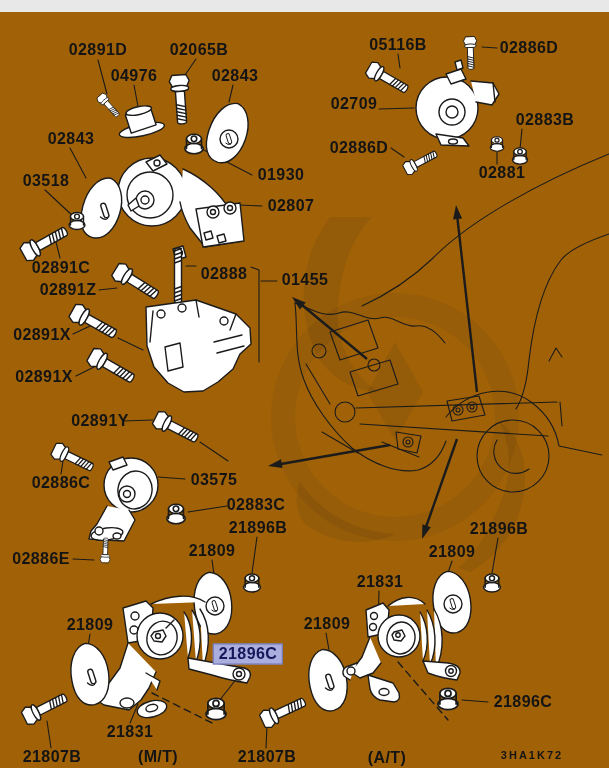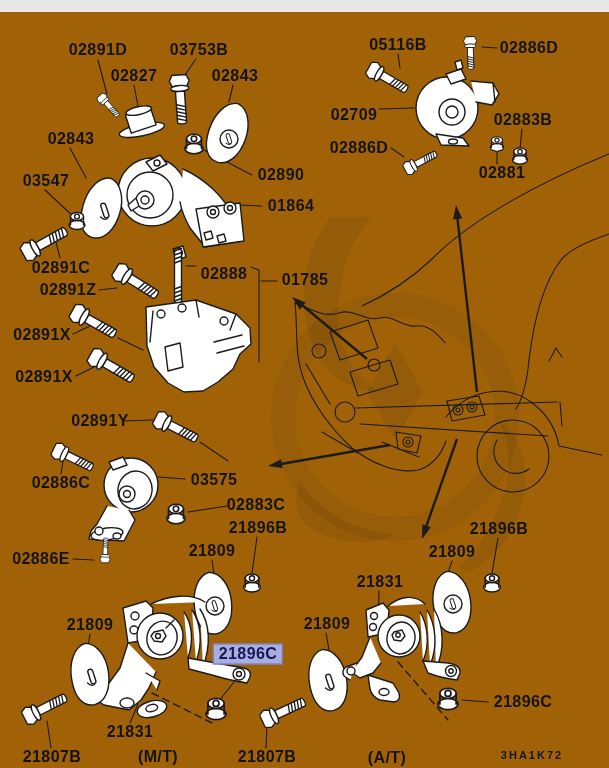--- a/index.html
+++ b/index.html
@@ -288,36 +288,36 @@
       <circle cx="351" cy="659" r="4"></circle>
       <path d="M368,663 L393,671 L399,681 Q401,689 394,690 L380,688 Q372,685 370,677 Z"></path>
       <ellipse cx="384" cy="680" rx="5" ry="3.5"></ellipse>
       <path class="dash" d="M398,650 L448,708"></path>
     </g>
     <use href="#g-nut" transform="translate(448,687) scale(1.25)"></use>
   </g>
 </svg>
 
 <div class="lbl" style="left:98px;top:38px">02891D</div>
-<div class="lbl" style="left:134px;top:64px">02827</div>
-<div class="lbl" style="left:199px;top:38px">03753B</div>
+<div class="lbl" style="left:134px;top:64px">04976</div>
+<div class="lbl" style="left:199px;top:38px">02065B</div>
 <div class="lbl" style="left:235px;top:64px">02843</div>
 <div class="lbl" style="left:398px;top:33px">05116B</div>
 <div class="lbl" style="left:529px;top:36px">02886D</div>
-<div class="lbl" style="left:354px;top:103px">02709</div>
-<div class="lbl" style="left:523px;top:108px">02883B</div>
+<div class="lbl" style="left:354px;top:92px">02709</div>
+<div class="lbl" style="left:545px;top:108px">02883B</div>
 <div class="lbl" style="left:71px;top:127px">02843</div>
-<div class="lbl" style="left:46px;top:169px">03547</div>
-<div class="lbl" style="left:281px;top:163px">02890</div>
+<div class="lbl" style="left:46px;top:169px">03518</div>
+<div class="lbl" style="left:281px;top:163px">01930</div>
 <div class="lbl" style="left:359px;top:136px">02886D</div>
 <div class="lbl" style="left:502px;top:161px">02881</div>
-<div class="lbl" style="left:291px;top:194px">01864</div>
+<div class="lbl" style="left:291px;top:194px">02807</div>
 <div class="lbl" style="left:61px;top:256px">02891C</div>
 <div class="lbl" style="left:224px;top:262px">02888</div>
-<div class="lbl" style="left:305px;top:268px">01785</div>
+<div class="lbl" style="left:305px;top:268px">01455</div>
 <div class="lbl" style="left:68px;top:278px">02891Z</div>
 <div class="lbl" style="left:42px;top:323px">02891X</div>
 <div class="lbl" style="left:44px;top:365px">02891X</div>
 <div class="lbl" style="left:100px;top:409px">02891Y</div>
 <div class="lbl" style="left:61px;top:471px">02886C</div>
 <div class="lbl" style="left:214px;top:468px">03575</div>
 <div class="lbl" style="left:256px;top:493px">02883C</div>
 <div class="lbl" style="left:258px;top:516px">21896B</div>
 <div class="lbl" style="left:41px;top:547px">02886E</div>
 <div class="lbl" style="left:212px;top:539px">21809</div>

